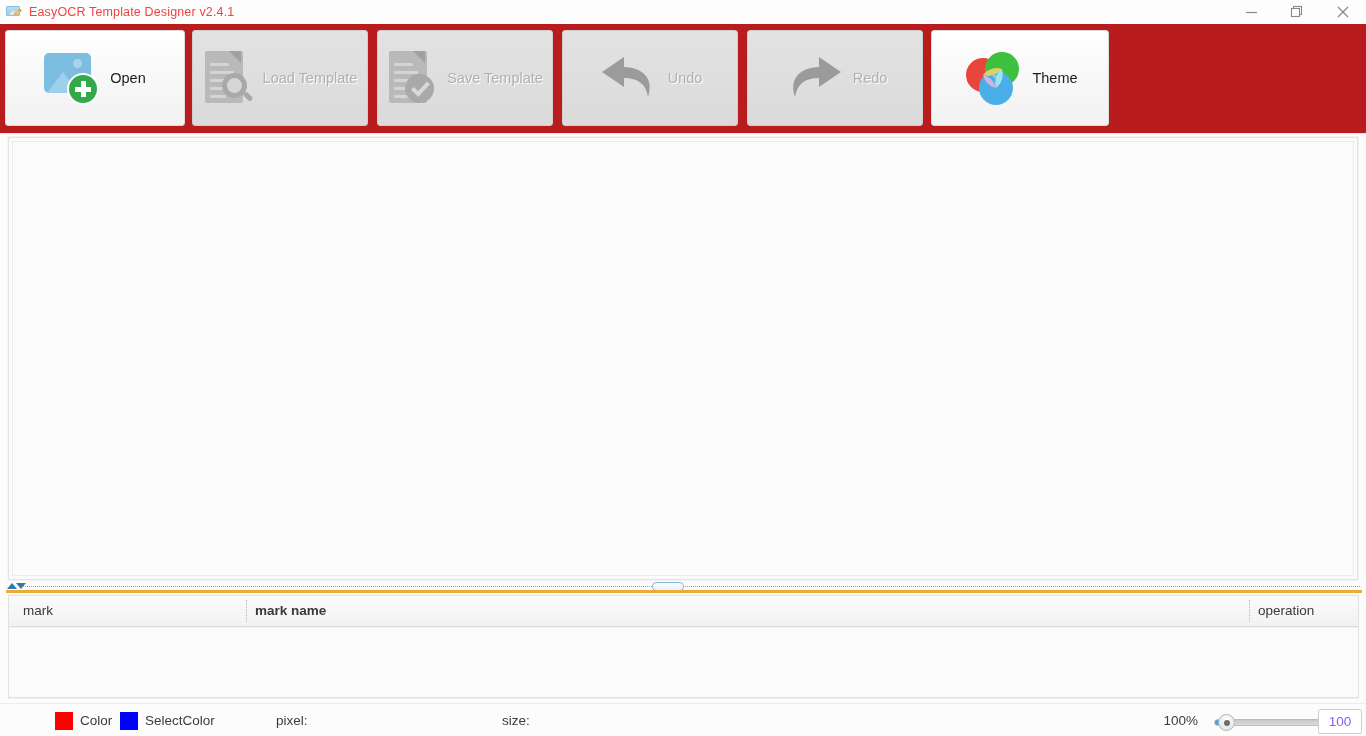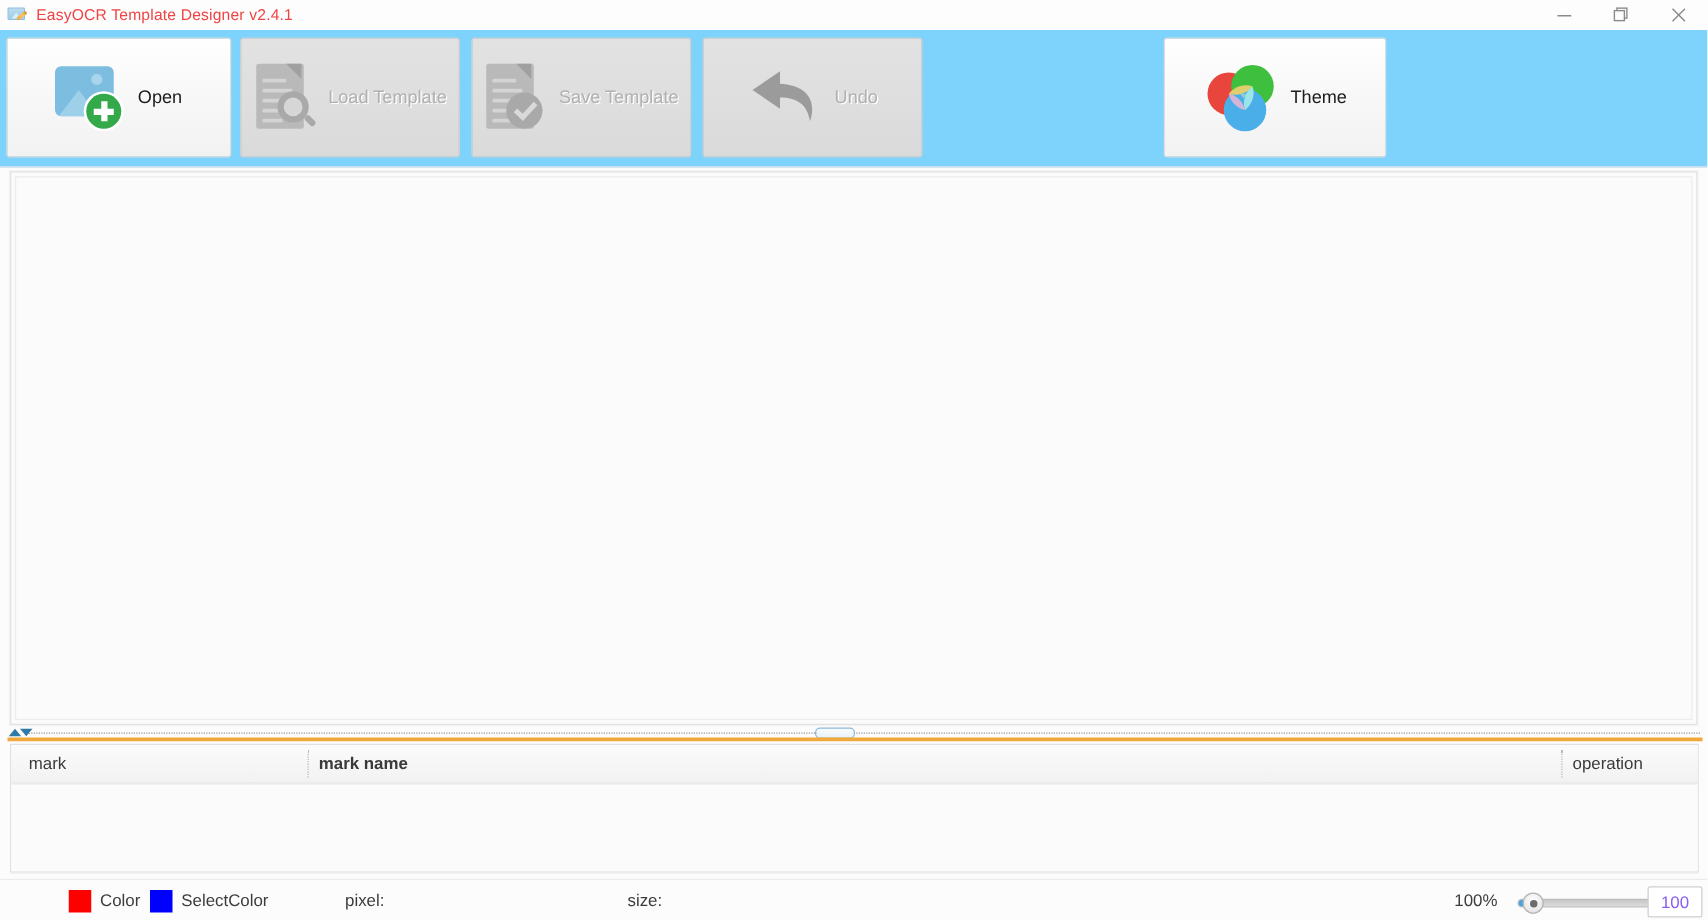--- a/index.html
+++ b/index.html
@@ -86,21 +86,21 @@
     color: #7c7c7c;
   }
   .win-btn svg { display: block; }
 
   
   .toolbar {
     position: absolute;
     left: 0; top: 24px;
     width: 1366px;
     height: 110px;
-    background: #7dd3fc;
+    background: #b91c1c;
     border-bottom: 1px solid #e6e6e6;
     box-sizing: border-box;
   }
   .tbtn {
     position: absolute;
     top: 6px;
     height: 96px;
     border-radius: 3px;
     box-sizing: border-box;
     display: flex;
@@ -517,20 +517,28 @@
 
     <div class="tbtn disabled" style="left:562px; width:176px;">
       <div class="tb-icon ic-arrow">
         <svg width="62" height="54" viewBox="0 0 62 54">
           <path d="M26 6 L4 21 L26 36 L26 27 C40 27 48 33 50 46 C56 28 46 17 26 16 Z" fill="#9b9b9b"></path>
         </svg>
       </div>
       <div class="tbtn-label">Undo</div>
     </div>
 
+    <div class="tbtn disabled" style="left:747px; width:176px;">
+      <div class="tb-icon ic-arrow">
+        <svg width="62" height="54" viewBox="0 0 62 54">
+          <path d="M36 6 L58 21 L36 36 L36 27 C22 27 14 33 12 46 C6 28 16 17 36 16 Z" fill="#9b9b9b"></path>
+        </svg>
+      </div>
+      <div class="tbtn-label">Redo</div>
+    </div>
 
     <div class="tbtn enabled" style="left:931px; width:178px;">
       <div class="tb-icon ic-theme">
         <svg width="62" height="62" viewBox="0 0 62 62">
           <circle cx="21" cy="28" r="17" fill="#e8453c"></circle>
           <circle cx="40" cy="22" r="17" fill="#3ec03e"></circle>
           <circle cx="34" cy="41" r="17" fill="#4aaee8"></circle>
           <path d="M21 28 a17 17 0 0 1 19 -6 a17 17 0 0 1 -19 6 Z" fill="#e8d06a" opacity="0.95"></path>
           <path d="M34 41 a17 17 0 0 1 6 -19 a17 17 0 0 1 -6 19 Z" fill="#9fe8ea" opacity="0.95"></path>
           <path d="M21 28 a17 17 0 0 0 13 13 a17 17 0 0 0 -13 -13 Z" fill="#e2b6d8" opacity="0.9"></path>

